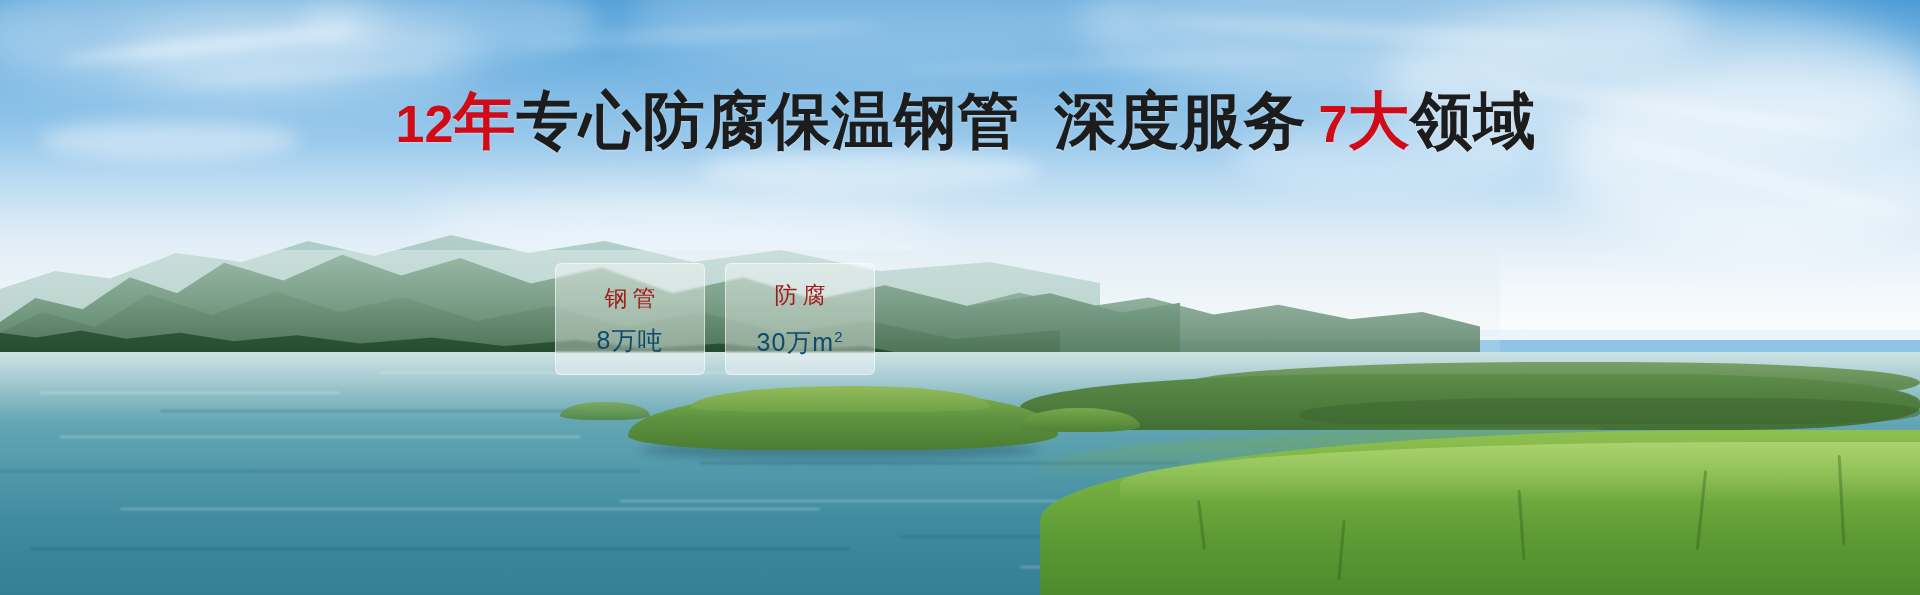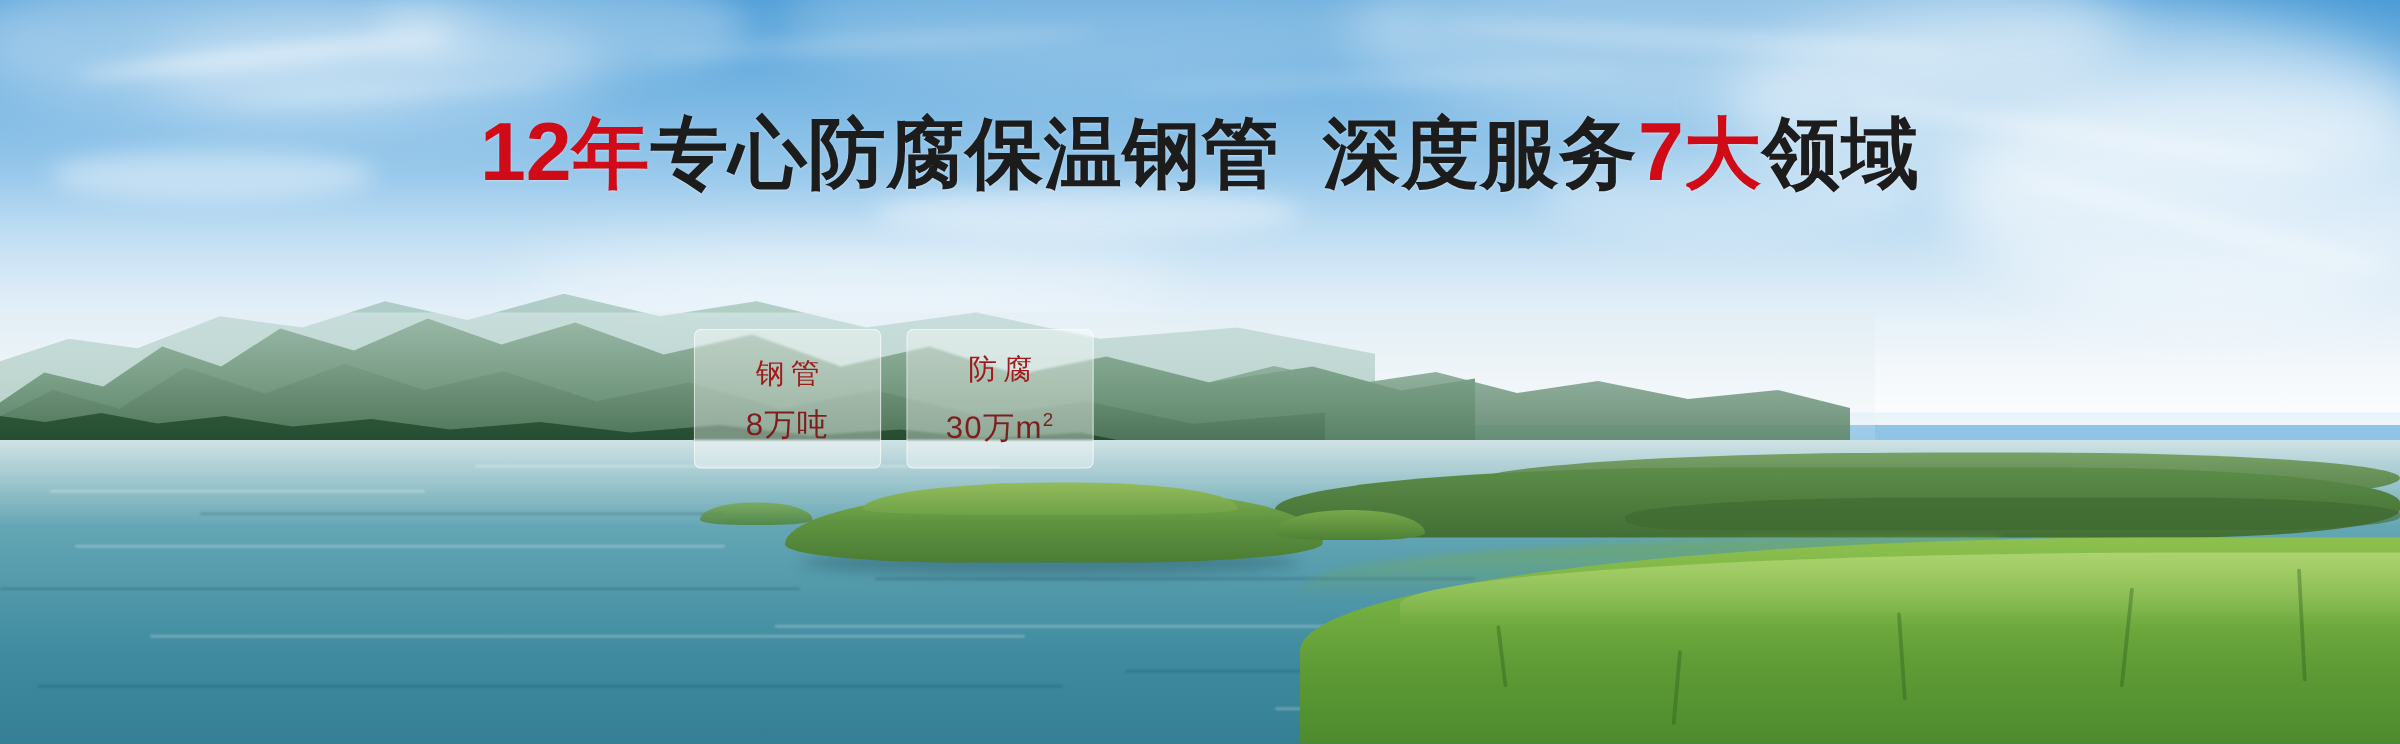--- a/index.html
+++ b/index.html
@@ -158,21 +158,21 @@
     position:absolute;left:0;top:86px;width:1920px;
     text-align:center;
     font-size:62px;line-height:70px;
     font-weight:bold;
     color:#1c1c1c;
     letter-spacing:1px;
     white-space:nowrap;
     text-shadow:0 1px 2px rgba(255,255,255,.35);
   }
   .headline .red{color:#d00b17;}
-  .headline .num{font-size:66px;letter-spacing:0;}
+  .headline .num{font-size:52px;letter-spacing:0;margin-left:12px;}
   .headline .gap{display:inline-block;width:34px;}
 
   .subpill{
     position:absolute;left:50%;top:203px;transform:translateX(-50%);
     border:2px solid #2c2c2c;
     border-radius:28px;
     padding:7px 34px 9px 34px;
     font-size:27px;line-height:34px;
     color:#1f1f1f;
     white-space:nowrap;
@@ -193,21 +193,21 @@
     display:flex;flex-direction:column;
     align-items:center;justify-content:center;
     backdrop-filter:blur(1px);
   }
   .card .label{
     font-size:23px;line-height:30px;color:#9e1b1b;
     letter-spacing:5px;text-indent:5px;
     margin-bottom:12px;font-weight:normal;
   }
   .card .value{
-    font-size:25px;line-height:30px;color:#7f1d1d;
+    font-size:25px;line-height:30px;color:#0c4a6e;
     letter-spacing:1px;white-space:nowrap;
   }
   .card .value sup{font-size:15px;vertical-align:super;}
 </style>
 </head>
 <body>
 
 <div class="banner">
 
   <div class="sky"></div>

